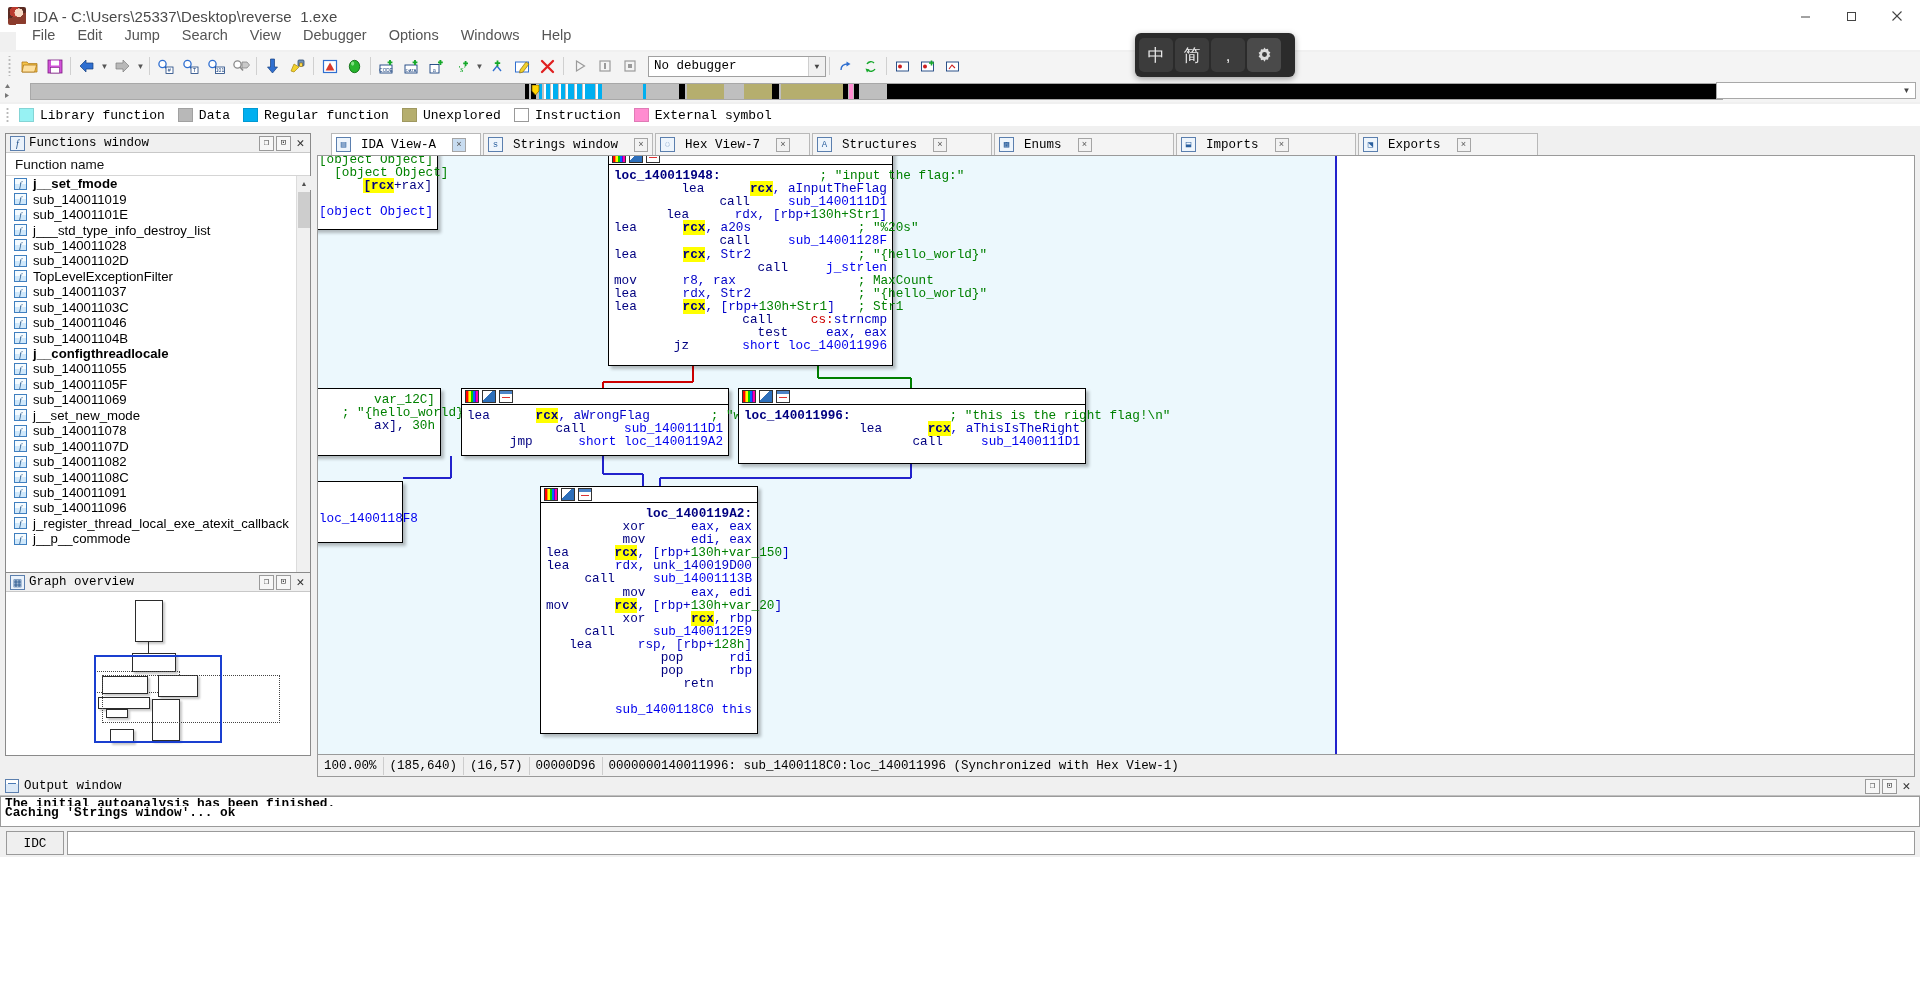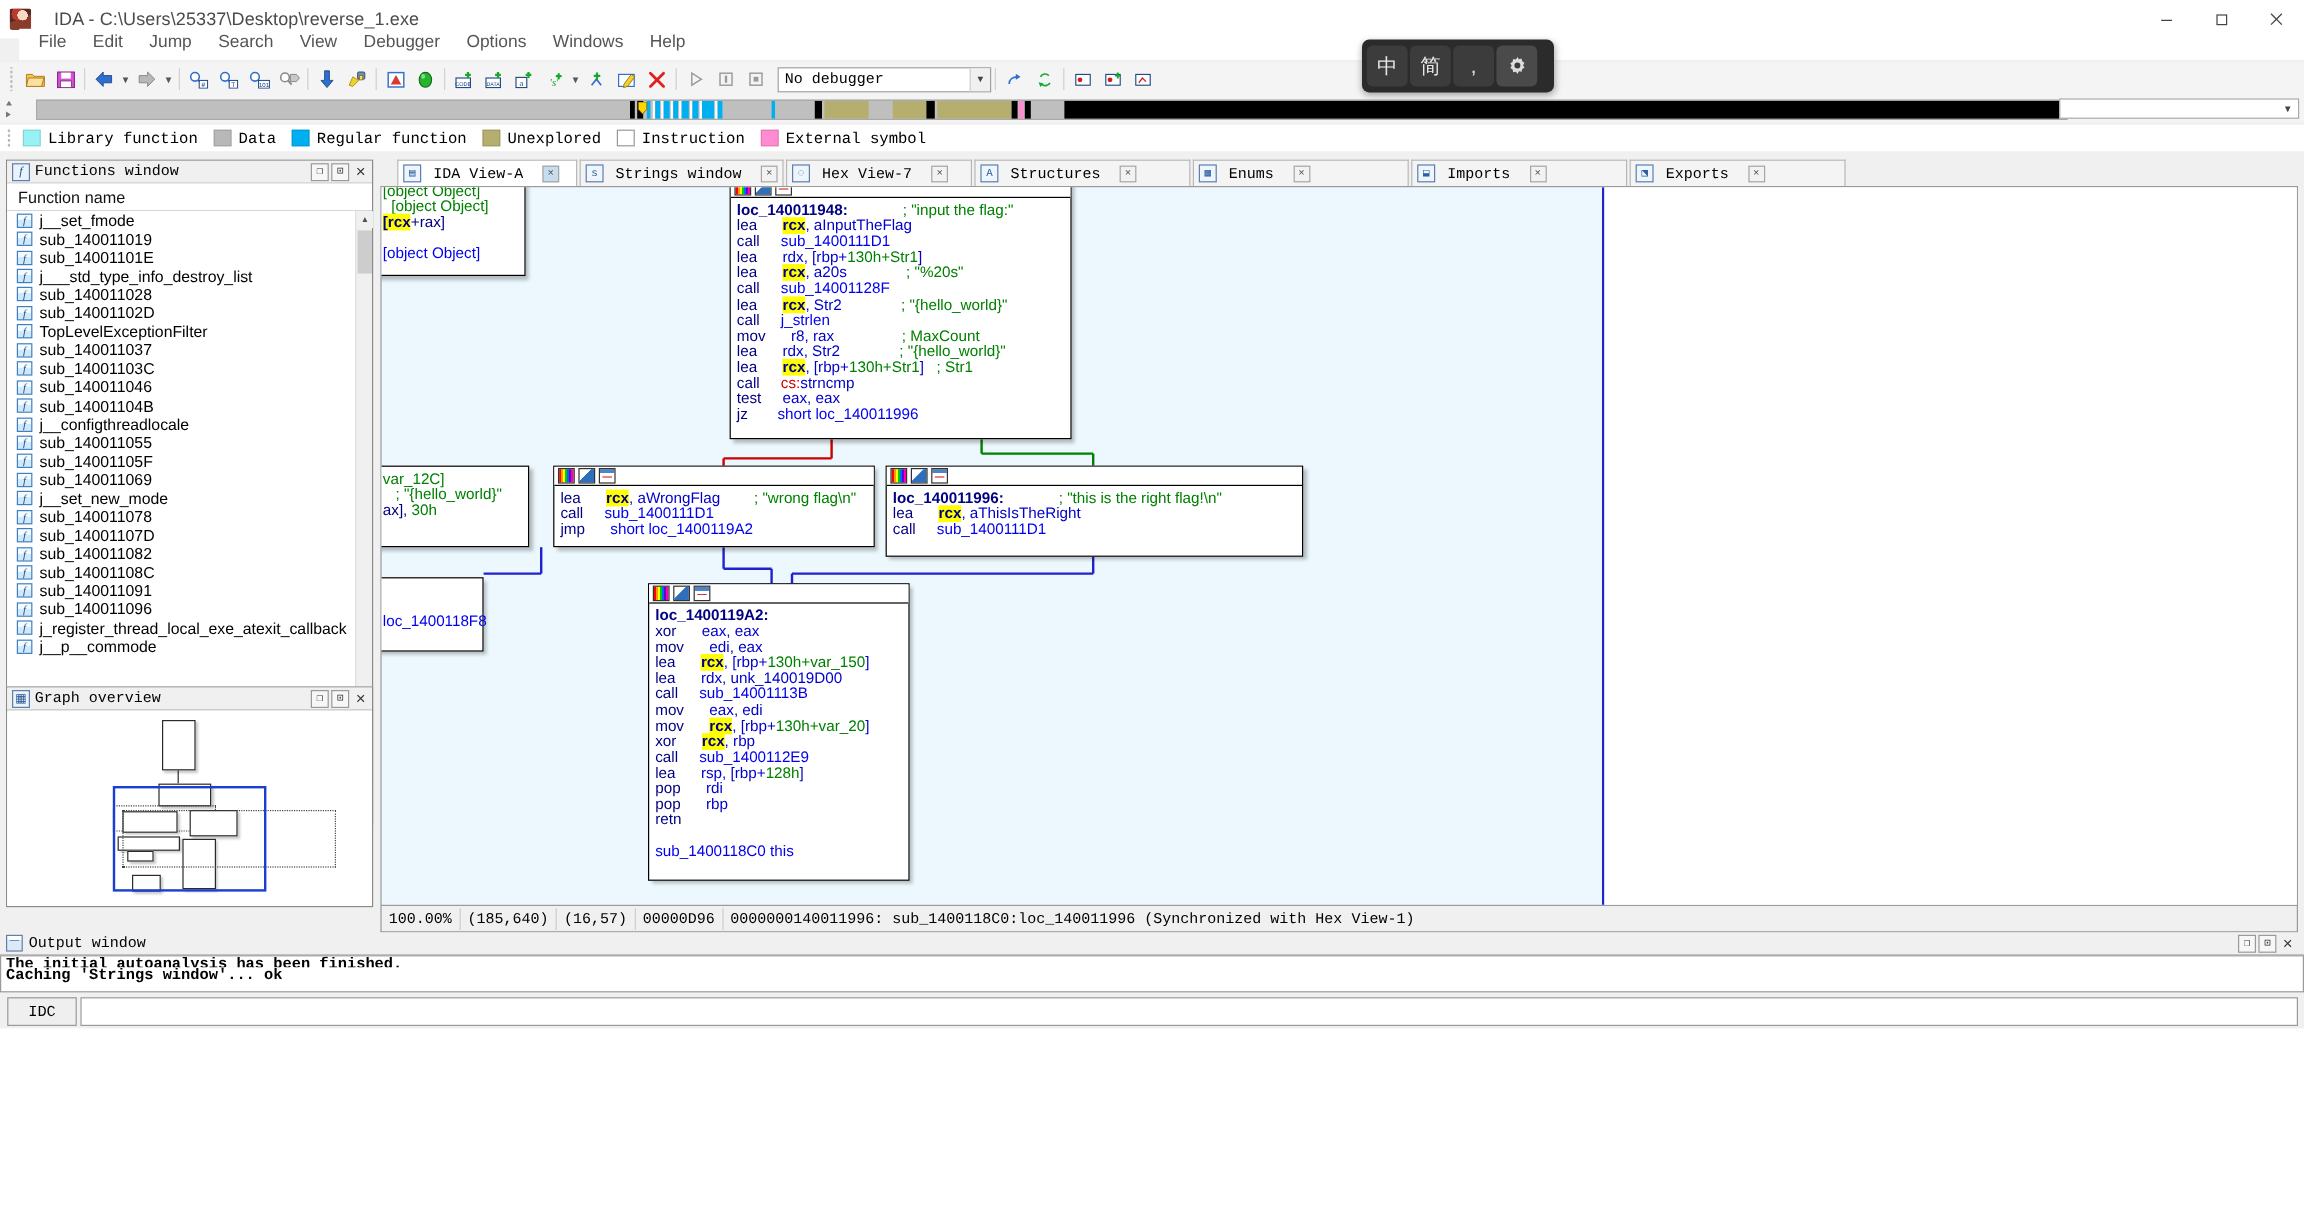--- a/index.html
+++ b/index.html
@@ -10,21 +10,21 @@
     background: #ffffff;
     font-family: "Liberation Sans", sans-serif;
     font-size: 13px;
     -webkit-font-smoothing: antialiased;
   }
   .app { position: relative; width: 1920px; height: 1005px; background: #f0f0f0; }
 
   
   .titlebar {
     position: absolute; top: 0; left: 0; width: 1920px; height: 32px;
-    background: #ffffff; display: flex; align-items: center; gap: 12px;
+    background: #ffffff; display: flex; align-items: center;
   }
   .title-icon {
     width: 18px; height: 18px; margin-left: 8px; margin-right: 7px;
     border-radius: 2px; flex: none;
     background:
       radial-gradient(circle at 60% 32%, #f7d9c4 0 26%, transparent 27%),
       radial-gradient(circle at 38% 26%, #b93a2e 0 30%, transparent 31%),
       linear-gradient(160deg, #5a2a22 0 48%, #8b3b2c 49% 100%);
   }
   .title-text { color: #4a4a4a; font-size: 15px; letter-spacing: .1px; }
@@ -132,21 +132,21 @@
     display: flex; align-items: center; padding-left: 9px; font-size: 13.5px; color: #111; }
   .fn-list { position: absolute; top: 42px; left: 0; right: 14px; bottom: 18px;
     overflow: hidden; background: #fff; }
   .fn-row { display: flex; align-items: center; height: 15.45px; padding-left: 8px; }
   .fn-ico { width: 13px; height: 12px; margin-right: 6px; flex: none;
     border: 1px solid #3f7fbf;
     background: linear-gradient(180deg,#f4fbff 0 45%, #cfe8fb 46% 100%);
     color: #1b4f84; font-size: 9px; line-height: 10px; text-align: center;
     font-family: "Liberation Serif", serif; font-style: italic; }
   .fn-name { font-size: 13.2px; color: #000; white-space: nowrap; }
-  .fn-row.lib .fn-name { font-weight: normal; }
+  .fn-row.lib .fn-name { font-weight: bold; }
 
   .vscroll { position: absolute; top: 42px; right: 0; width: 14px; bottom: 18px; background: #f0f0f0;
     border-left: 1px solid #dcdcdc; }
   .vscroll .up, .vscroll .dn { position: absolute; left: 0; width: 14px; height: 14px;
     background: #f0f0f0; display:flex; align-items:center; justify-content:center;
     font-size: 7px; color: #505050; }
   .vscroll .up { top: 0; } .vscroll .dn { bottom: 0; }
   .vscroll .thumb { position: absolute; left: 1px; width: 12px; top: 16px; height: 36px;
     background: #cdcdcd; }
   .hscroll { position: absolute; left: 0; right: 0; bottom: 0; height: 17px; background: #f0f0f0;
@@ -199,22 +199,22 @@
     height: 16px; background: #ffffff; border-bottom: 1px solid #000;
     display: flex; align-items: center; padding-left: 3px; gap: 3px;
   }
   .gb-ic { width: 14px; height: 13px; border: 1px solid #333; flex: none; }
   .gb-ic.rainbow { background: linear-gradient(90deg,#ff0000 0 14%,#ff9900 14% 28%,#ffff00 28% 42%,#00cc00 42% 57%,#0066ff 57% 71%,#6600cc 71% 85%,#ff00aa 85% 100%); }
   .gb-ic.pencil { background: linear-gradient(135deg,#ffffff 0 42%, #2d6fba 43% 100%); position: relative; }
   .gb-ic.win { background: linear-gradient(180deg,#4d84c7 0 28%, #ffffff 29% 100%); position: relative; }
   .gb-ic.win:after { content:''; position:absolute; left:2px; right:2px; top:6px; height:1px;
     background: repeating-linear-gradient(180deg,#d33 0 1px, transparent 1px 3px); }
   .code {
-    font-family: Liberation Sans, sans-serif; font-size: 12.7px; line-height: 13.1px;
-    color: #0000c8; white-space: pre; padding: 4px 5px 5px 5px;
+    font-family: Liberation Mono, monospace; font-size: 12.7px; line-height: 13.1px;
+    color: #0000c8; white-space: pre; padding: 4px 5px 5px 5px; text-align: right;
   }
   .code .mn { color: #000080; }
   .code .lbl { color: #000080; font-weight: bold; }
   .code .hl { background: #ffff00; color: #000080; font-weight: bold; }
   .code .cmt { color: #008000; }
   .code .num { color: #008000; }
   .code .call { color: #0000ee; }
   .code .seg { color: #cc0000; margin-top: 16px; }
 
   

